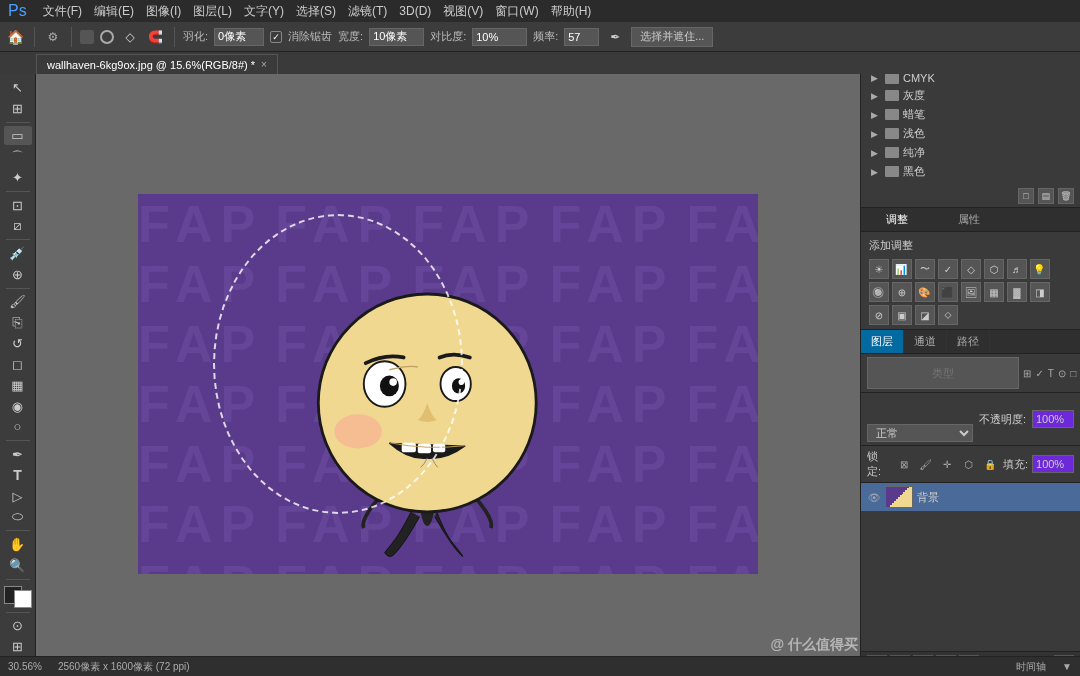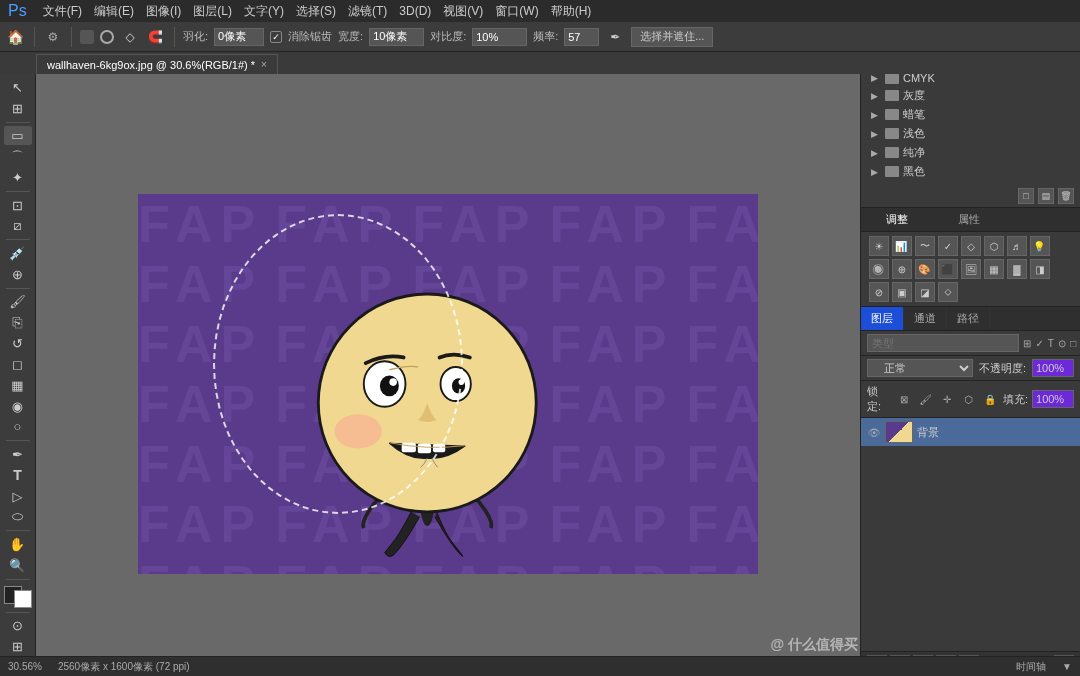--- a/index.html
+++ b/index.html
@@ -350,58 +350,60 @@
       background: #2f2f2f;
       border-bottom: 1px solid #222;
     }
     .layers-tab {
       padding: 4px 10px;
       font-size: 11px;
       color: #aaa;
       cursor: pointer;
       border-right: 1px solid #333;
     }
-    .layers-tab.active { color: #fff; background: #1d4ed8; }
+    .layers-tab.active { color: #fff; background: #0369a1; }
     .layers-toolbar {
       display: flex;
       align-items: center;
       padding: 3px 6px;
       gap: 4px;
       border-bottom: 1px solid #222;
     }
     .layers-search {
       flex: 1;
       background: #555;
       border: 1px solid #666;
       color: #ccc;
       font-size: 11px;
-      padding: 8px 4px;
+      padding: 15px 4px;
       height: 18px;
+      text-align: center;
     }
     .layers-tool-icon {
       width: 18px; height: 18px;
       display: flex; align-items: center; justify-content: center;
       font-size: 10px; color: #aaa;
       cursor: pointer;
     }
     .layers-row2 {
       display: flex;
       align-items: center;
       padding: 3px 6px;
       gap: 6px;
       border-bottom: 1px solid #222;
     }
     .layers-mode {
       background: #555;
       border: 1px solid #666;
       color: #ccc;
       font-size: 11px;
-      padding: 1px 12px;
+      padding: 1px 4px;
       height: 18px;
       flex: 1;
+      margin-top: 28px;
     }
     .layers-opacity {
       font-size: 11px; color: #ccc;
       white-space: nowrap;
     }
     .layers-opacity-val {
       background: #6d28d9;
       border: 1px solid #666;
       color: #ccc;
       font-size: 11px;
@@ -555,21 +557,21 @@
   <span class="toolbar-label">频率:</span>
   <input class="toolbar-input" type="text" value="57" style="width: 35px;">
 
   <div class="toolbar-icon" style="background:transparent; font-size:12px;">✒</div>
 
   <button class="toolbar-btn">选择并遮住...</button>
 </div>
 
 <div id="tab-bar">
   <div class="tab-item active">
-    <span>wallhaven-6kg9ox.jpg @ 30.6%(RGB/1#) *</span>
+    <span>wallhaven-6kg9ox.jpg @ 15.6%(RGB/8#) *</span>
     <span class="tab-close">×</span>
   </div>
 </div>
 
 <div id="left-toolbar">
   <div class="lt-icon" title="移动工具">↖</div>
   <div class="lt-icon">⊞</div>
   <div class="lt-sep"></div>
   <div class="lt-icon active">▭</div>
   <div class="lt-icon">⌒</div>
@@ -805,20 +807,21 @@
       <div class="panel-ctrl-btn">▤</div>
       <div class="panel-ctrl-btn">🗑</div>
     </div>
   </div>
 
   <div id="adjust-panel">
     <div class="adj-panel-tabs">
       <div class="adj-panel-tab active">调整</div>
       <div class="adj-panel-tab">属性</div>
     </div>
+    <div class="adj-title">添加调整</div>
     <div class="adj-icons-row">
 
       <div class="adj-icon" title="亮度/对比度">☀</div>
       <div class="adj-icon" title="色阶">📊</div>
       <div class="adj-icon" title="曲线">〜</div>
       <div class="adj-icon" title="曝光度">✓</div>
       <div class="adj-icon" title="自然饱和度">◇</div>
 
       <div class="adj-icon">⬡</div>
       <div class="adj-icon">♬</div>

